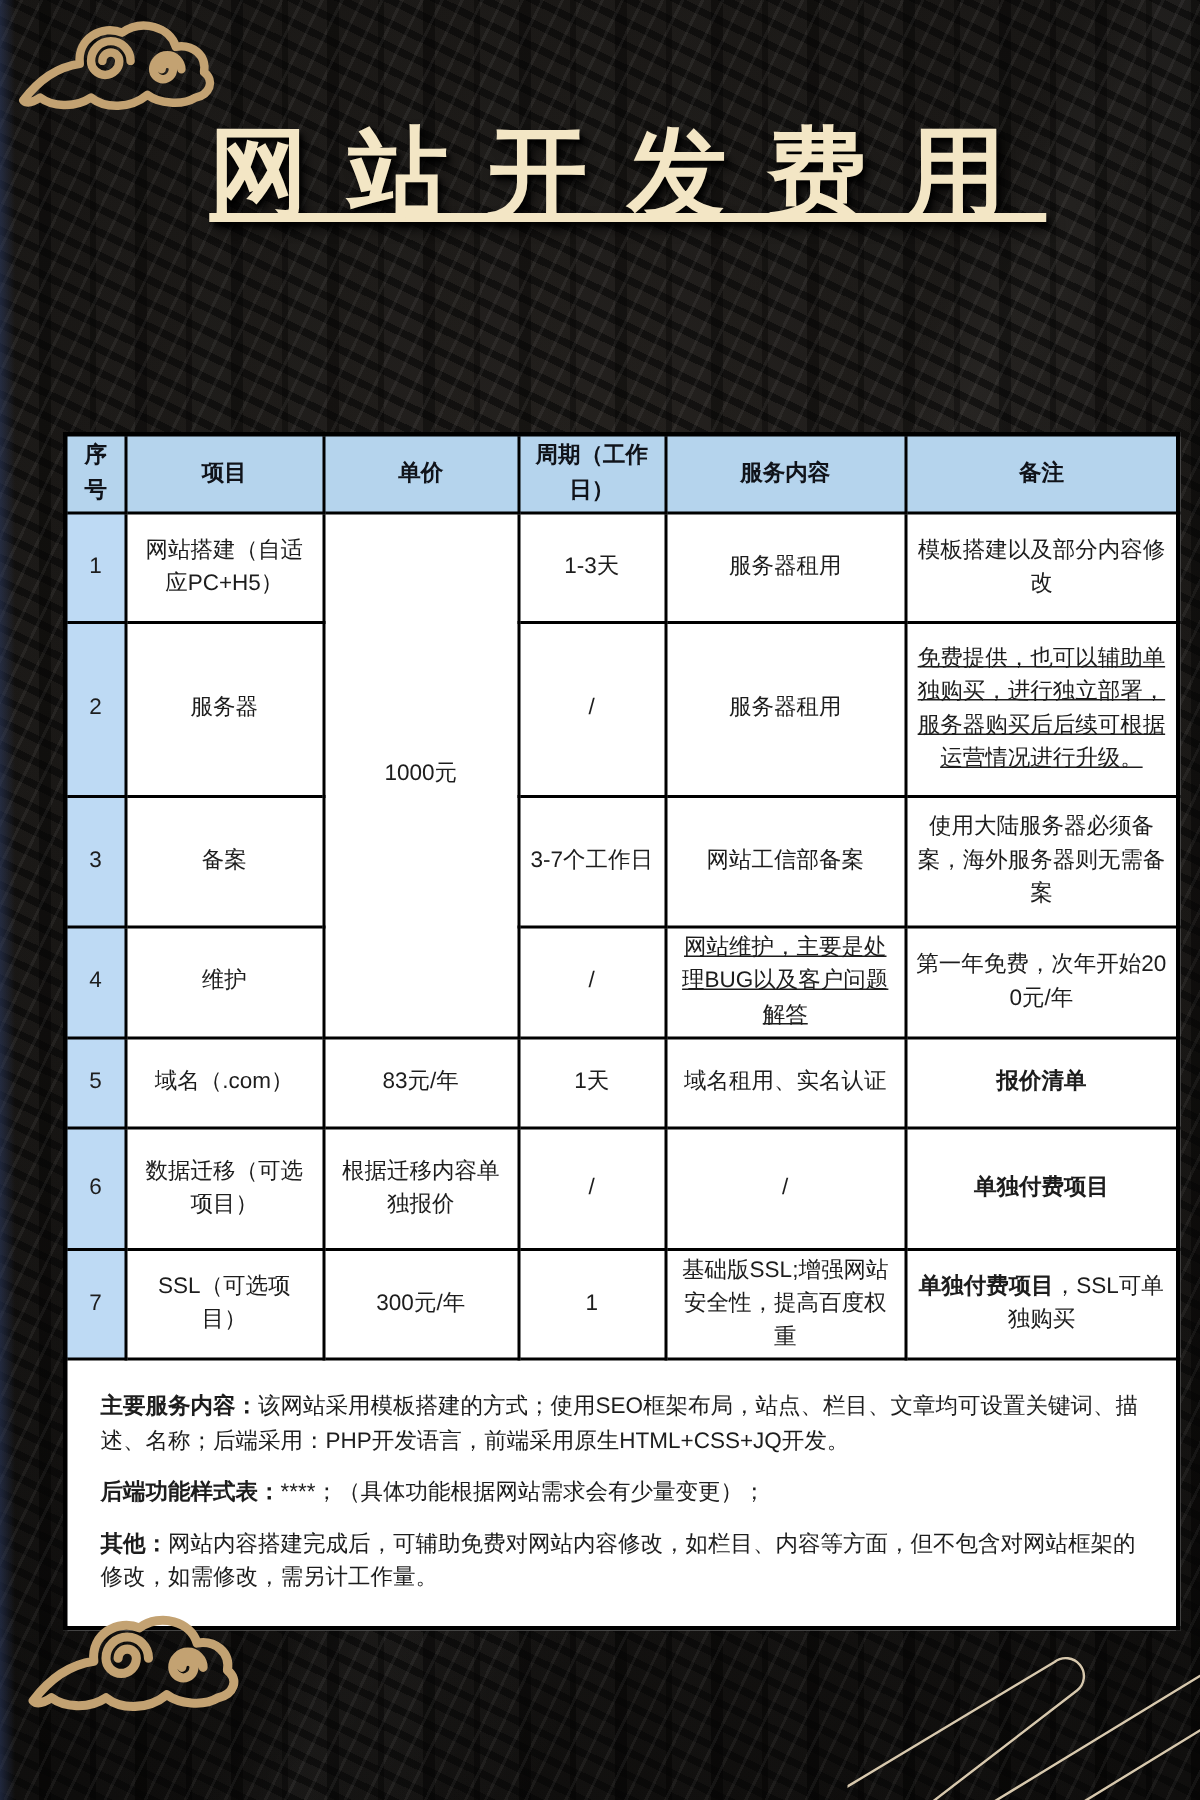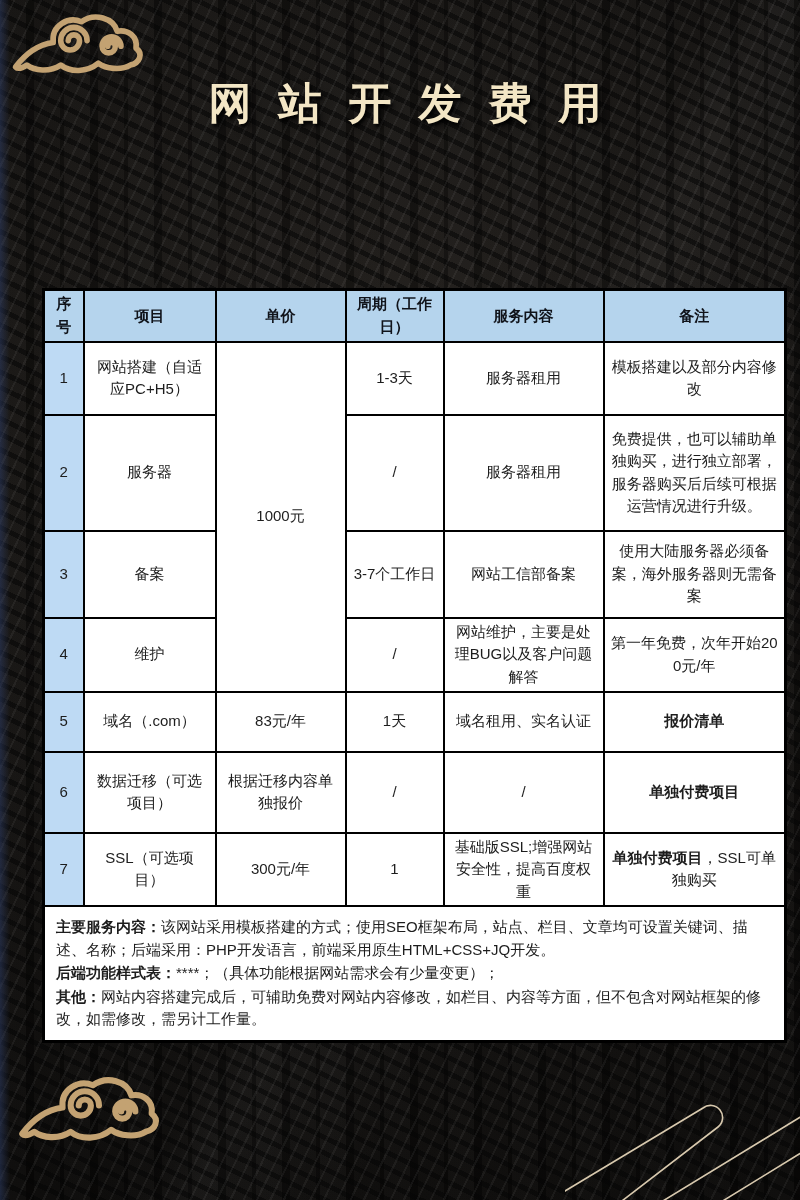--- a/index.html
+++ b/index.html
@@ -19,24 +19,25 @@
       radial-gradient(130% 95% at 50% 32%, #221f1c 0%, #0b0a09 78%);
   }
   
   .title{
     position:absolute;top:82px;left:0;right:0;
     text-align:center;color:#f3e6c5;
     font-weight:bold;
     text-shadow:2px 3px 3px rgba(0,0,0,0.85), 4px 5px 8px rgba(0,0,0,0.6);
   }
   .title .line{
-    font-size:43px;
+    font-size:66px;
     letter-spacing:27px;
     padding-left:37px; 
     line-height:1.0;
+    text-decoration:underline;
   }
   .title .line2{margin-top:25px;}
   
   .cloud-top{position:absolute;left:8px;top:6px;width:160px;height:72px;}
   .cloud-bottom{position:absolute;left:14px;top:1052px;width:172px;height:110px;}
   .streaks{position:absolute;right:0;bottom:0;width:235px;height:132px;}
   
   table.price{
     position:absolute;left:42px;top:288px;
     width:742px;
@@ -52,30 +53,30 @@
     vertical-align:middle;
     line-height:1.5;
     word-break:break-all;
   }
   table.price{border:3px solid #000;}
   table.price th{
     background:#b5d4ed;
     font-weight:bold;color:#10131a;
   }
   td.idx{background:#bedaf4;}
-  td.left{text-align:left;}
+  td.left{text-align:left;text-decoration:underline;}
   td.note b{font-weight:bold;}
   .notes-cell{
     text-align:left !important;
     vertical-align:top !important;
     padding:8px 10px !important;
     line-height:1.62;
     font-size:15px;
   }
-  .notes-cell p{margin:1px;}
+  .notes-cell p{margin:12px;}
   .notes-cell b{font-weight:bold;}
 </style>
 </head>
 <body>
 
 <div class="poster">
 
   <svg class="cloud-top" viewBox="0 0 170 75" aria-hidden="true">
     <g id="cloud-shape" fill="none" stroke="#c3a272" stroke-width="6" stroke-linecap="round" stroke-linejoin="round">
       <path d="M8 64 C20 48 34 40 48 38 C46 20 64 10 78 16 C92 6 112 12 116 26 C128 24 138 32 136 44 C144 50 140 60 130 62 C120 68 104 66 96 60 C84 70 66 70 56 62 C44 70 28 68 20 62 C14 66 10 66 8 64 Z"></path>

